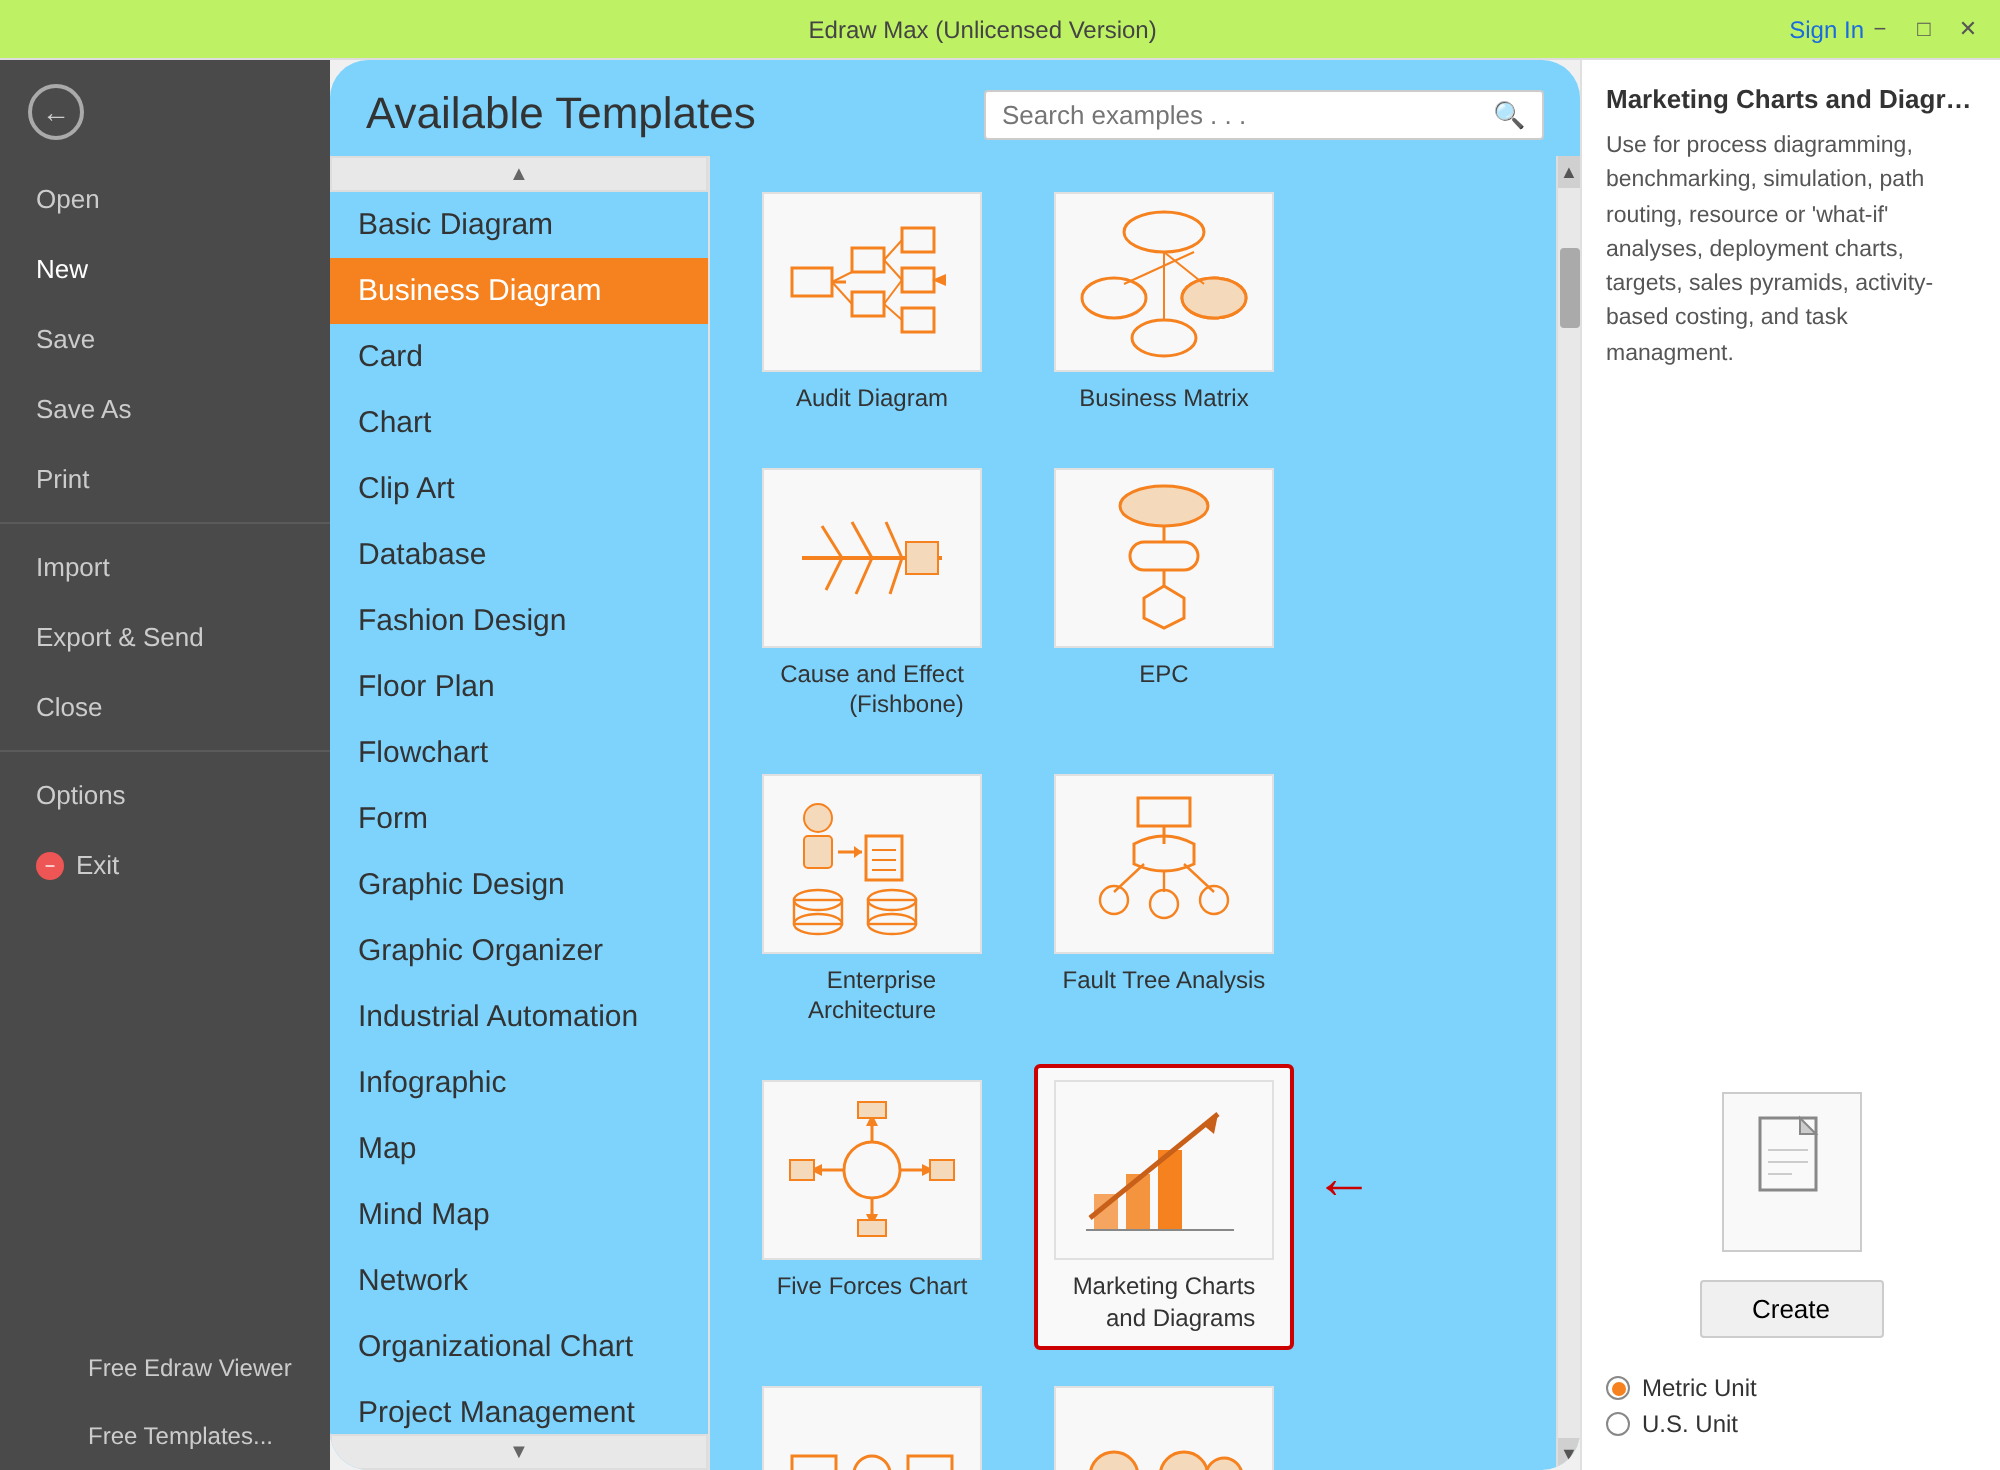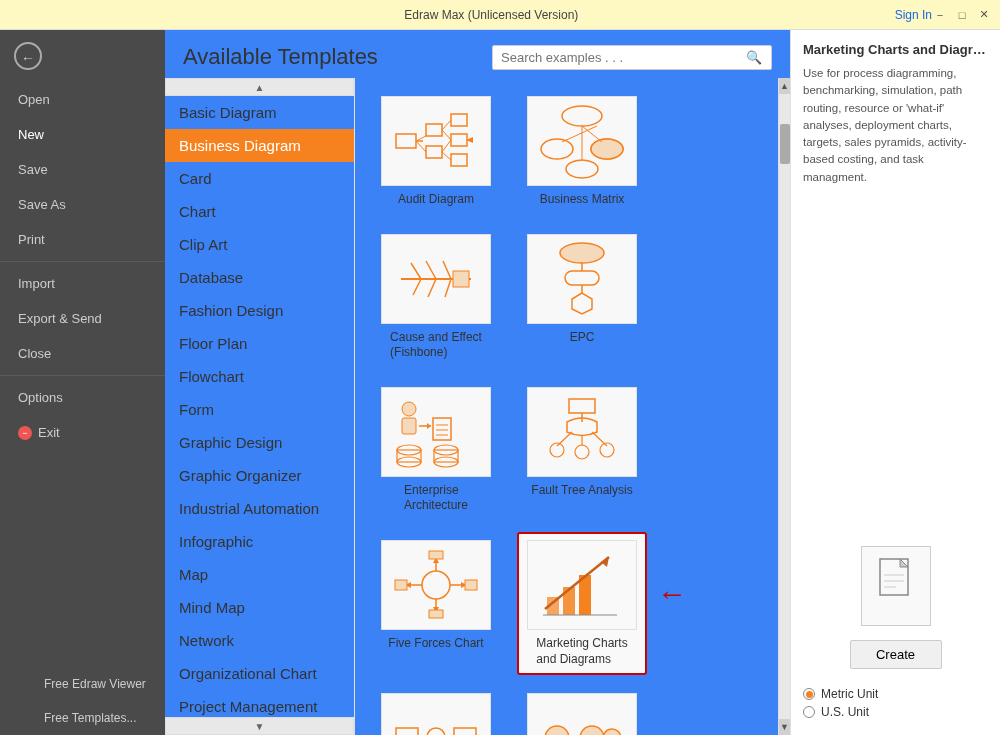--- a/index.html
+++ b/index.html
@@ -1,21 +1,21 @@
 <!DOCTYPE html>
 <html><head>
   <meta charset="utf-8">
   <style>
     * { margin: 0; padding: 0; box-sizing: border-box; }
     body { width: 1000px; height: 735px; font-family: 'Segoe UI', Arial, sans-serif; font-size: 13px; background: #f0f0f0; overflow: hidden; display: flex; flex-direction: column; }
 
     
     .titlebar {
       height: 30px;
-      background: #fef9c3;
+      background: #bef264;
       display: flex;
       align-items: center;
       justify-content: center;
       padding: 0 8px;
       border-bottom: 1px solid #ddd;
       flex-shrink: 0;
     }
     .titlebar-title { flex: 1; text-align: center; font-size: 12px; color: #444; }
     .titlebar-controls { display: flex; gap: 6px; }
     .titlebar-btn { width: 16px; height: 16px; font-size: 11px; cursor: pointer; display: flex; align-items: center; justify-content: center; color: #555; }
@@ -75,22 +75,23 @@
       cursor: pointer;
       color: #ccc;
       font-size: 12px;
     }
 
     
     .content-area {
       flex: 1;
       display: flex;
       flex-direction: column;
-      background: #3b82f6;
+      background: #7dd3fc;
       overflow: hidden;
+      border-radius: 19px;
     }
 
     .content-header {
       padding: 14px 18px 8px;
       display: flex;
       align-items: center;
       justify-content: space-between;
     }
     .content-title { font-size: 22px; font-weight: 300; color: #333; }
 
@@ -183,21 +184,21 @@
       align-items: center;
       justify-content: center;
       background: #f8f8f8;
       border: 1px solid #e0e0e0;
       margin-bottom: 6px;
       position: relative;
     }
     .grid-item-label {
       font-size: 12px;
       color: #333;
-      text-align: left;
+      text-align: right;
       line-height: 1.3;
     }
 
     
     .right-panel {
       width: 210px;
       background: #fff;
       border-left: 1px solid #e0e0e0;
       padding: 12px;
       display: flex;

